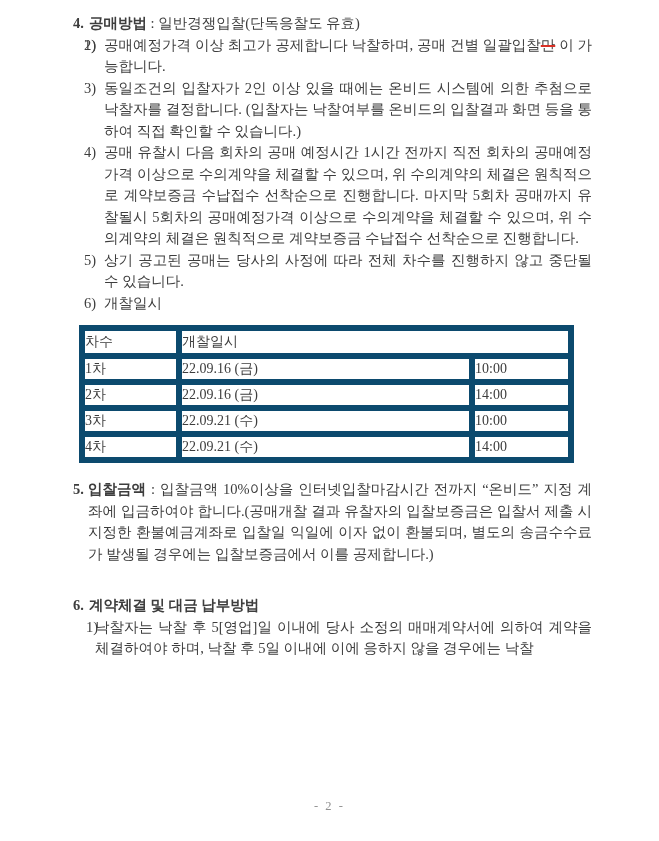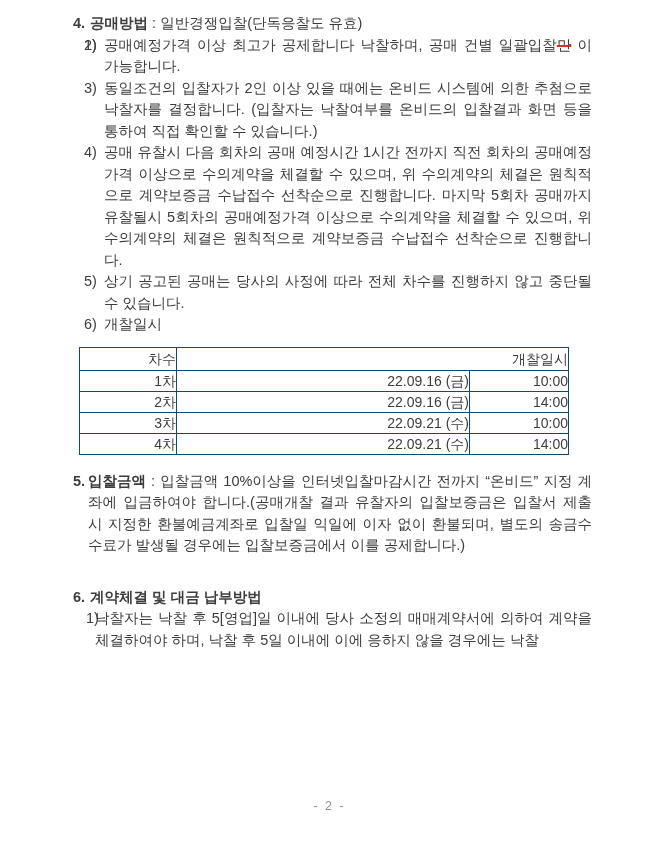--- a/index.html
+++ b/index.html
@@ -8,21 +8,21 @@
     background: #ffffff;
   }
   .page {
     position: relative;
     width: 659px;
     height: 841px;
     background: #ffffff;
     overflow: hidden;
     box-sizing: border-box;
     padding: 13px 67px 0 73px;
-    font-family: Liberation Sans, sans-serif;
+    font-family: Liberation Serif, serif;
     font-size: 14.5px;
     line-height: 21.5px;
     color: #3d3d3d;
     word-break: break-all;
   }
   .bold { font-weight: bold; }
   .sec-head { text-align: left; }
   .sec-head .sec-num { margin-right: 5px; }
 
   .item {
@@ -51,22 +51,22 @@
     table-layout: fixed;
     width: 489px;
     margin: 11px 0 0 6px;
     font-size: 14px;
     color: #3d3d3d;
   }
   .schedule col.c1 { width: 97px; }
   .schedule col.c2 { width: 293px; }
   .schedule col.c3 { width: 99px; }
   .schedule th, .schedule td {
-    border: 1px solid #0c4a6e;
-    text-align: right;
+    border: 6px solid #0c4a6e;
+    text-align: left;
     vertical-align: middle;
     padding: 0;
     font-weight: normal;
     height: 20px;
     line-height: 20px;
   }
   .schedule thead th { height: 22px; line-height: 22px; }
 
   .hang {
     position: relative;

